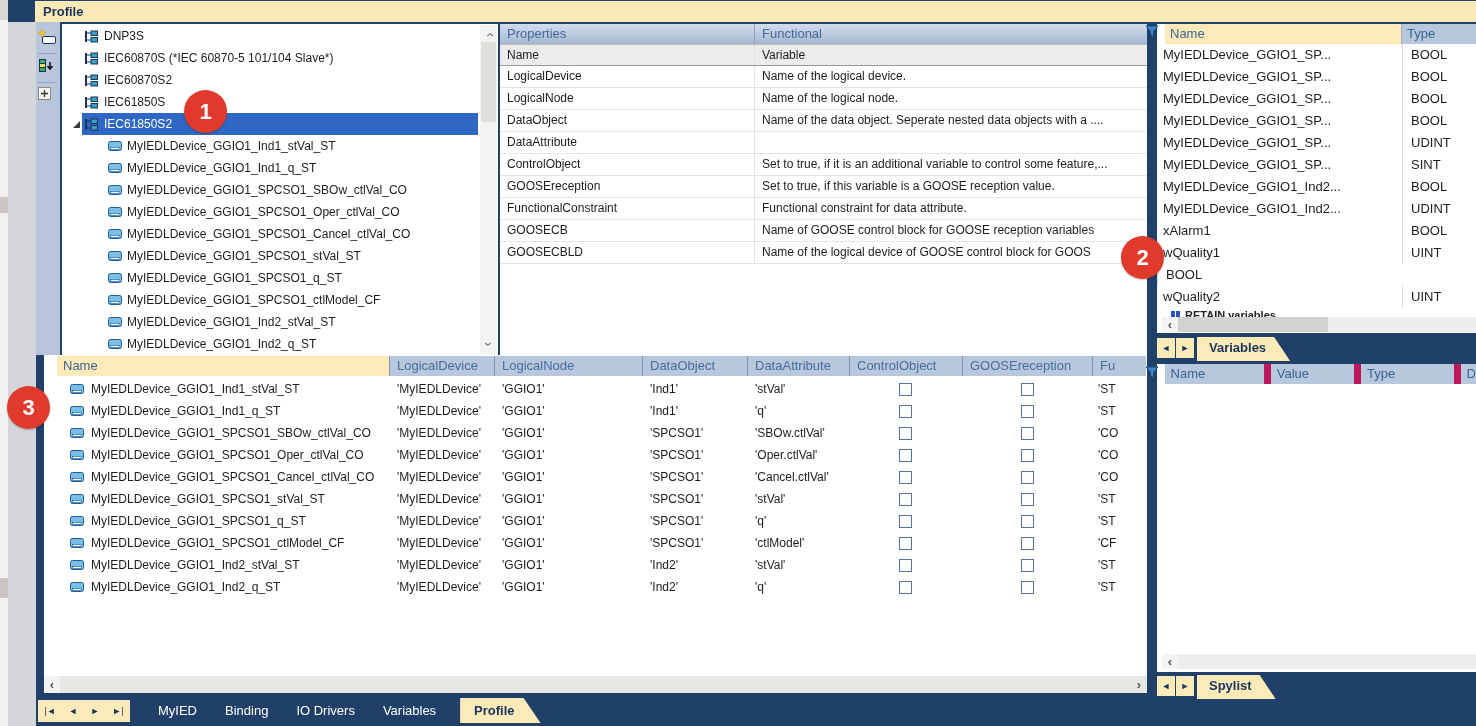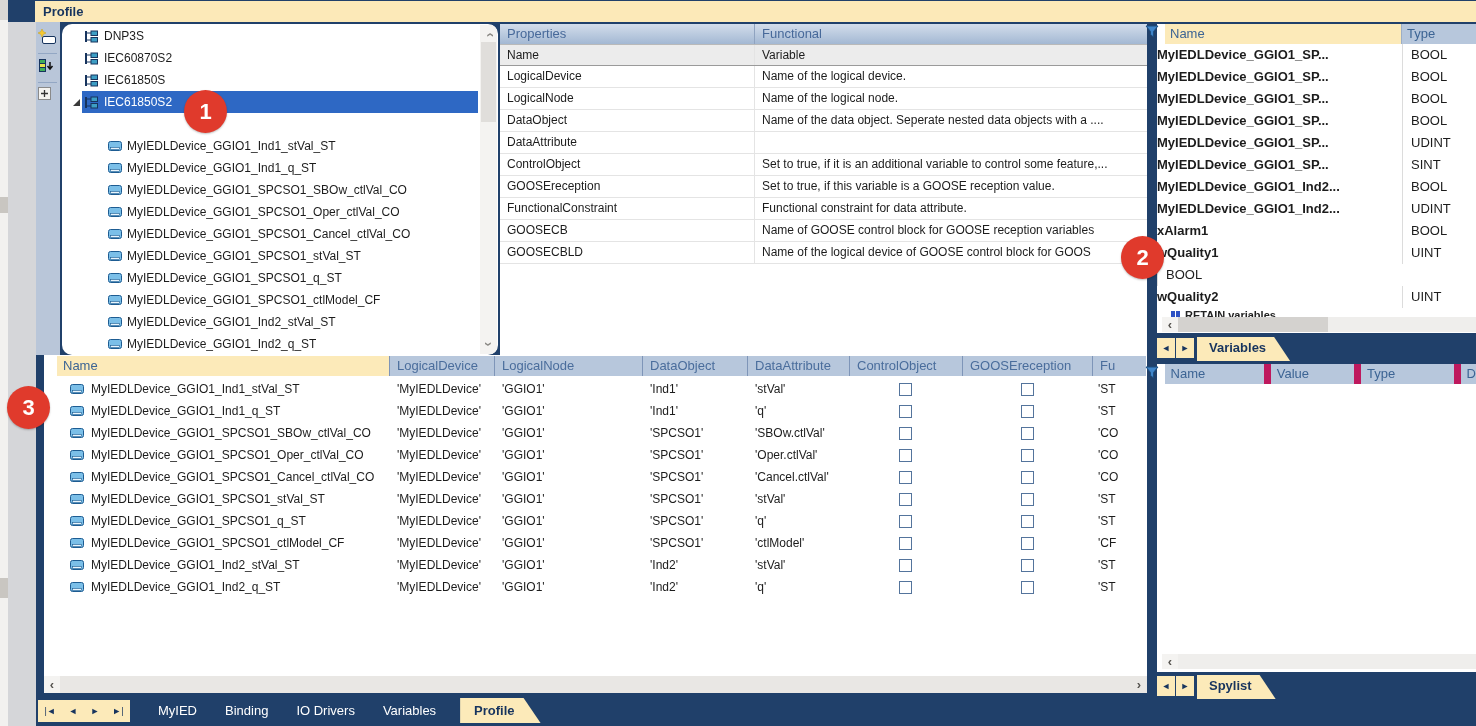--- a/index.html
+++ b/index.html
@@ -11,21 +11,21 @@
   .ls-block{position:absolute;left:0;width:8px;background:#c9c6c1;}
   
   .title-bar{left:35px;top:1px;width:1441px;height:21px;background:#fce9b8;line-height:21px;
              padding-left:8px;box-sizing:border-box;font-size:13px;font-weight:bold;color:#17345e;}
   
   .rail-a{left:8px;top:22px;width:28px;height:704px;background:#d5d6d9;}
   .rail-b{left:36px;top:22px;width:24px;height:333px;background:#b9c6d9;}
   .rail-b .tbtn{position:absolute;left:2px;width:20px;height:20px;cursor:pointer;}
   .rail-sep{position:absolute;left:2px;width:19px;height:1px;background:#93a7c4;}
   
-  .tree-panel{left:62px;top:24px;width:436px;height:331px;background:#fff;overflow:hidden;border-radius:10px;}
+  .tree-panel{left:62px;top:24px;width:436px;height:331px;background:#fff;overflow:hidden;}
   .tree-rows{position:absolute;left:0;top:1px;right:0;}
   .trow{height:22px;display:flex;align-items:center;cursor:default;}
   .trow .exp{width:20px;display:flex;justify-content:flex-end;align-items:center;}
   .exp-tri{width:0;height:0;border-left:7px solid transparent;border-bottom:7px solid #3a3a3a;margin-right:2px;}
   .tband{display:flex;align-items:center;gap:5px;flex:1;margin-right:20px;height:22px;padding-left:2px;overflow:hidden;}
   .trow.selected .tband{background:#2e68c4;color:#fff;}
   .tspacer{width:24px;flex:0 0 24px;}
   .tlabel{white-space:nowrap;overflow:hidden;}
   .vscroll{position:absolute;right:1px;top:1px;bottom:1px;width:17px;background:#f4f3f1;}
   .vthumb{position:absolute;left:1px;right:1px;top:17px;height:80px;background:#e0dedb;}
@@ -42,21 +42,21 @@
   .prow .c2{flex:1;padding-left:7px;line-height:21px;white-space:nowrap;overflow:hidden;}
   .prow.hl{background:#ececec;border-top:1px solid #b9b9b9;border-bottom:1px solid #9a9a9a;}
   
   .vlist-panel{left:1157px;top:24px;width:319px;height:309px;background:#fff;overflow:hidden;}
   .vl-hdr{position:absolute;left:0;top:0;right:0;height:20px;display:flex;}
   .vl-hdr .gut{width:8px;background:#fff;}
   .vl-hdr .hname{width:237px;background:#fceab9;color:#3c6494;font-size:13px;line-height:20px;padding-left:5px;border-right:1px solid #9daec5;box-sizing:border-box;}
   .vl-hdr .htype{flex:1;background:#b7c7dc;color:#3c6494;font-size:13px;line-height:20px;padding-left:5px;}
   .vl-rows{position:absolute;left:0;top:20px;right:0;}
   .vl-row{height:22px;display:flex;font-size:13px;}
-  .vl-name{width:245px;padding-left:0;line-height:22px;white-space:nowrap;overflow:hidden;box-sizing:border-box;font-weight:bold;}
+  .vl-name{width:245px;padding-left:6px;line-height:22px;white-space:nowrap;overflow:hidden;box-sizing:border-box;}
   .vl-type{flex:1;padding-left:8px;line-height:22px;border-left:1px solid #dcdcdc;}
   .vl-partial{position:absolute;left:0;top:284px;right:0;height:9px;overflow:hidden;}
   .retain-ic{display:inline-block;width:9px;height:10px;border-left:4px solid #2e52c4;border-right:4px solid #2e52c4;box-sizing:border-box;margin:0 5px 0 14px;vertical-align:middle;}
   .retain-txt{font-weight:bold;color:#222;font-size:11px;}
   .hscroll{display:flex;background:#efeeec;align-items:stretch;}
   .hs-btn{width:16px;text-align:center;color:#55534f;font-weight:bold;font-size:13px;line-height:15px;background:#f4f3f1;cursor:pointer;}
   .hs-thumb{width:150px;background:#d4d2cf;}
   .vl-scroll{position:absolute;left:5px;right:0;top:293px;height:15px;}
   
   .arrbtn{position:absolute;top:1px;width:18px;height:20px;background:#fceab9;color:#17345e;font-size:9px;text-align:center;line-height:20px;cursor:pointer;}
@@ -147,20 +147,34 @@
                 <path d="M2 1 V12" stroke="#17345e" stroke-width="2"></path>
                 <path d="M3 3 H7 M3 10 H7" stroke="#17345e" stroke-width="1"></path>
                 <rect x="7" y="1" width="6.5" height="4.5" fill="#3d9ec4" stroke="#17345e"></rect>
                 <rect x="7" y="7.5" width="6.5" height="4.5" fill="#3d9ec4" stroke="#17345e"></rect>
               </svg>
             </span>
             <span class="tlabel">DNP3S</span>
           </span>
         </div>
 
+        <div class="trow">
+          <span class="exp"></span>
+          <span class="tband">
+            <span class="ic">
+              <svg width="15" height="13" viewBox="0 0 15 13">
+                <path d="M2 1 V12" stroke="#17345e" stroke-width="2"></path>
+                <path d="M3 3 H7 M3 10 H7" stroke="#17345e" stroke-width="1"></path>
+                <rect x="7" y="1" width="6.5" height="4.5" fill="#3d9ec4" stroke="#17345e"></rect>
+                <rect x="7" y="7.5" width="6.5" height="4.5" fill="#3d9ec4" stroke="#17345e"></rect>
+              </svg>
+            </span>
+            <span class="tlabel">IEC60870S (*IEC 60870-5 101/104 Slave*)</span>
+          </span>
+        </div>
 
         <div class="trow">
           <span class="exp"></span>
           <span class="tband">
             <span class="ic">
               <svg width="15" height="13" viewBox="0 0 15 13">
                 <path d="M2 1 V12" stroke="#17345e" stroke-width="2"></path>
                 <path d="M3 3 H7 M3 10 H7" stroke="#17345e" stroke-width="1"></path>
                 <rect x="7" y="1" width="6.5" height="4.5" fill="#3d9ec4" stroke="#17345e"></rect>
                 <rect x="7" y="7.5" width="6.5" height="4.5" fill="#3d9ec4" stroke="#17345e"></rect>

